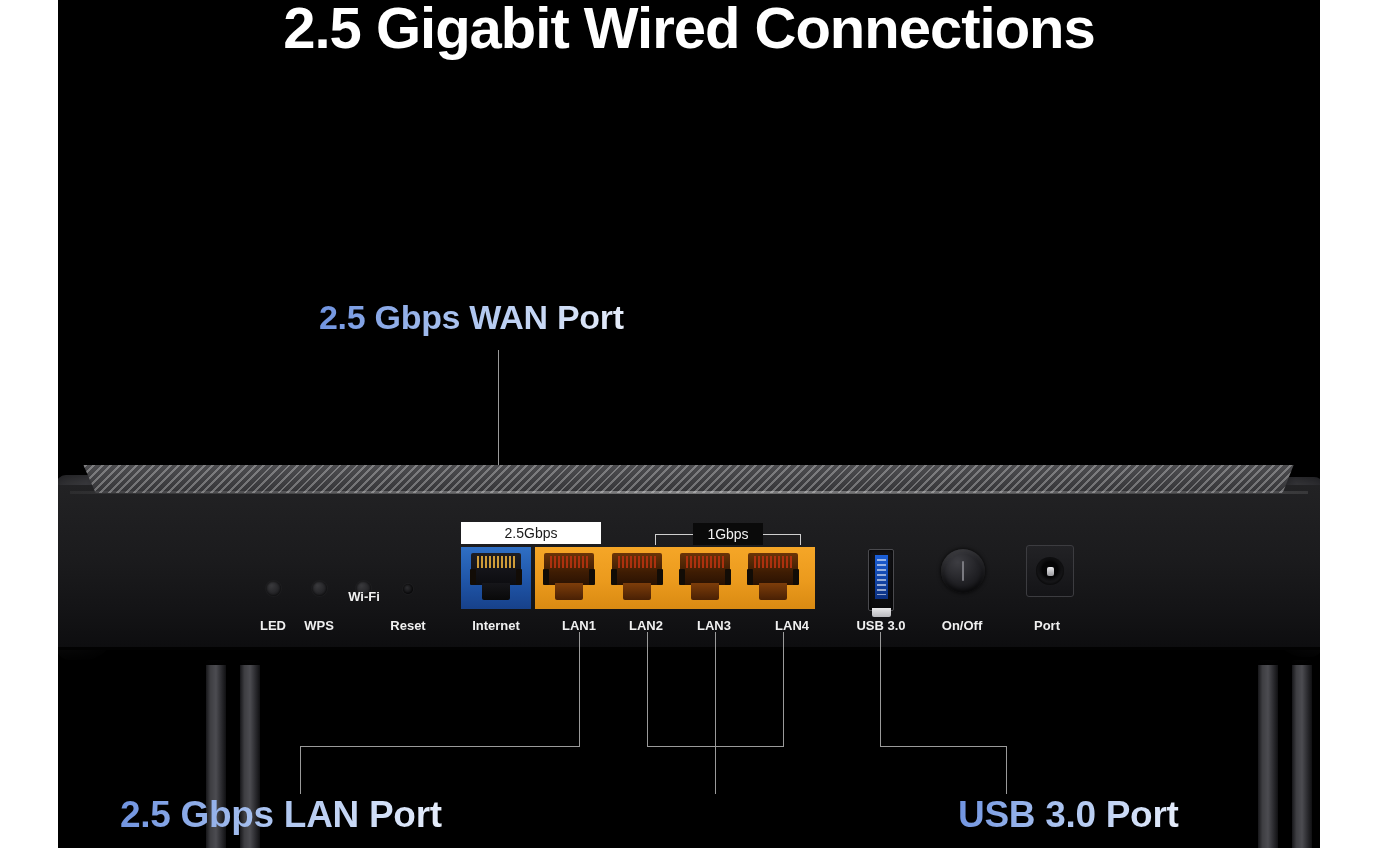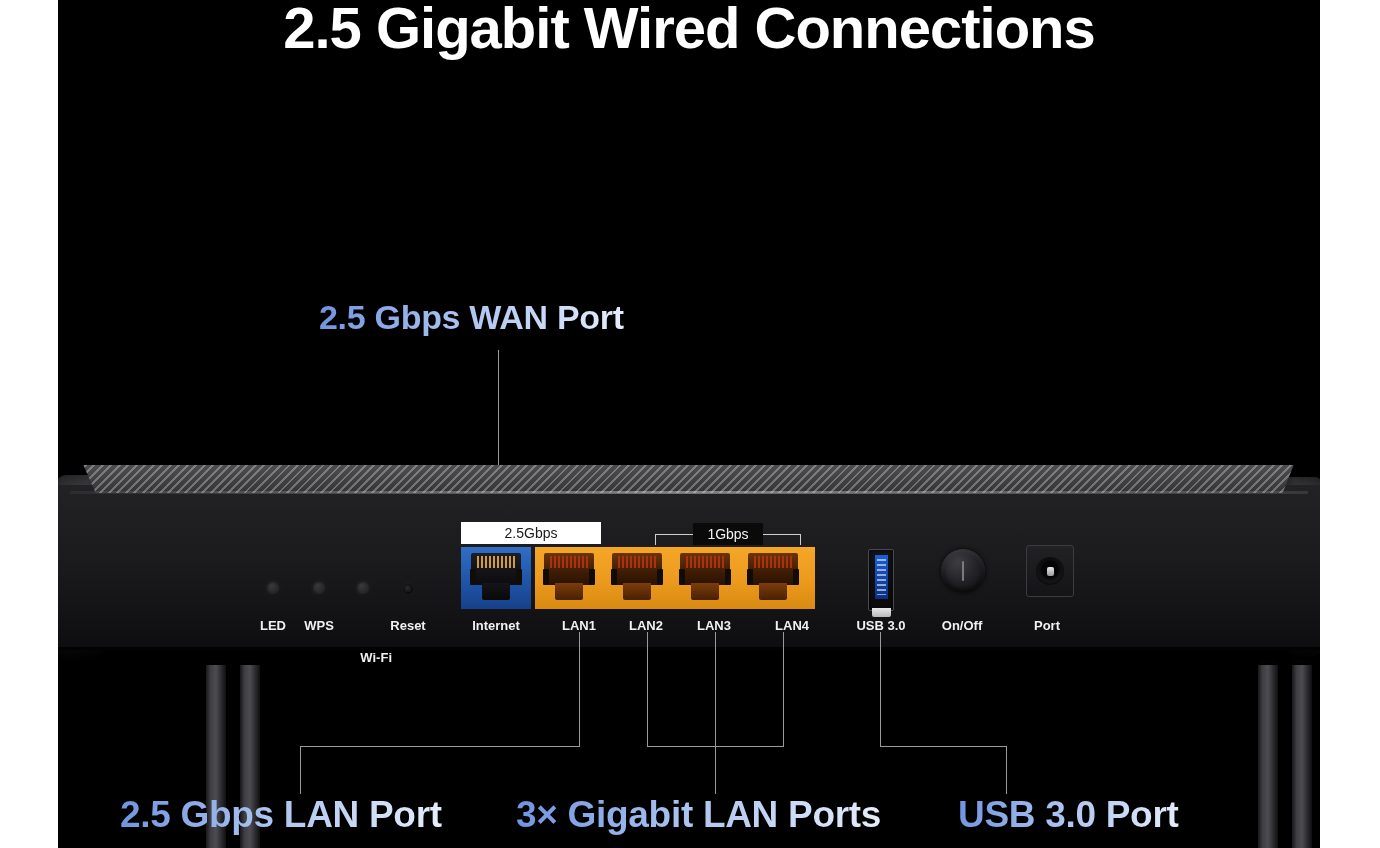--- a/index.html
+++ b/index.html
@@ -314,21 +314,21 @@
           <div class="hole"></div>
           <div class="pin"></div>
         </div>
       </div>
 
       <div class="base-shadow"></div>
     </div>
 
     <div class="plabel" style="left:189px; top:618px; width:52px;">LED</div>
     <div class="plabel" style="left:234px; top:618px; width:54px;">WPS</div>
-    <div class="plabel" style="left:278px; top:650px; width:56px;text-align:right;">Wi-Fi</div>
+    <div class="plabel" style="left:278px; top:589px; width:56px;">Wi-Fi</div>
     <div class="plabel" style="left:322px; top:618px; width:56px;">Reset</div>
     <div class="plabel" style="left:403px; top:618px; width:70px;">Internet</div>
     <div class="plabel" style="left:494px; top:618px; width:54px;">LAN1</div>
     <div class="plabel" style="left:561px; top:618px; width:54px;">LAN2</div>
     <div class="plabel" style="left:629px; top:618px; width:54px;">LAN3</div>
     <div class="plabel" style="left:697px; top:618px; width:54px;text-align:right;">LAN4</div>
     <div class="plabel" style="left:786px; top:618px; width:74px;">USB 3.0</div>
     <div class="plabel" style="left:872px; top:618px; width:64px;">On/Off</div>
     <div class="plabel" style="left:956px; top:618px; width:66px;">Port</div>
 
@@ -339,17 +339,16 @@
     <div class="lineV" style="left:589px; top:632px; height:114px;"></div>
     <div class="lineV" style="left:725px; top:632px; height:114px;"></div>
     <div class="lineH" style="left:589px; top:746px; width:137px;"></div>
     <div class="lineV" style="left:657px; top:632px; height:162px;"></div>
 
     <div class="lineV" style="left:822px; top:632px; height:114px;"></div>
     <div class="lineH" style="left:822px; top:746px; width:126px;"></div>
     <div class="lineV" style="left:948px; top:746px; height:48px;"></div>
 
     <div class="callout big" style="left:62px; top:794px;">2.5 Gbps LAN Port</div>
-    <div class="callout big" style="left:458px; top:794px;">3× Gigabit LAN Ports</div>
     <div class="callout big" style="left:900px; top:794px;">USB 3.0 Port</div>
 
   </div>
 </div>
 
 </body></html>

